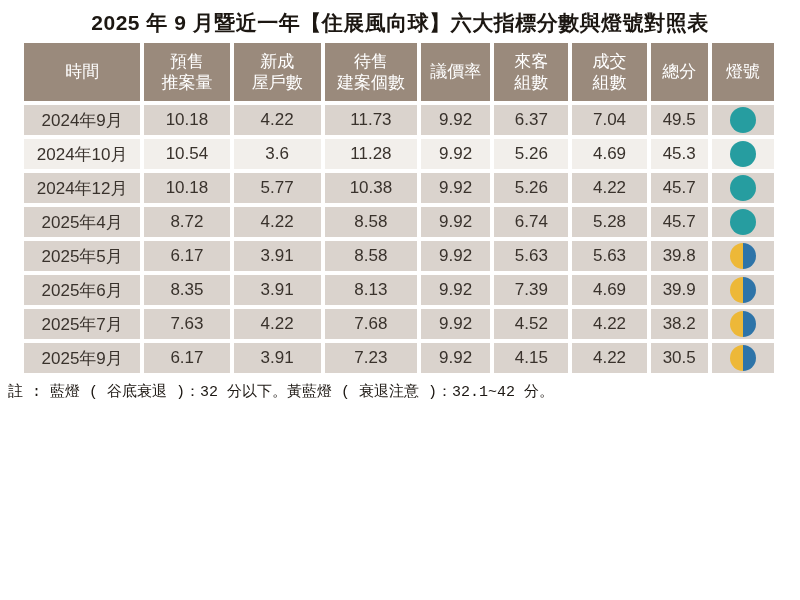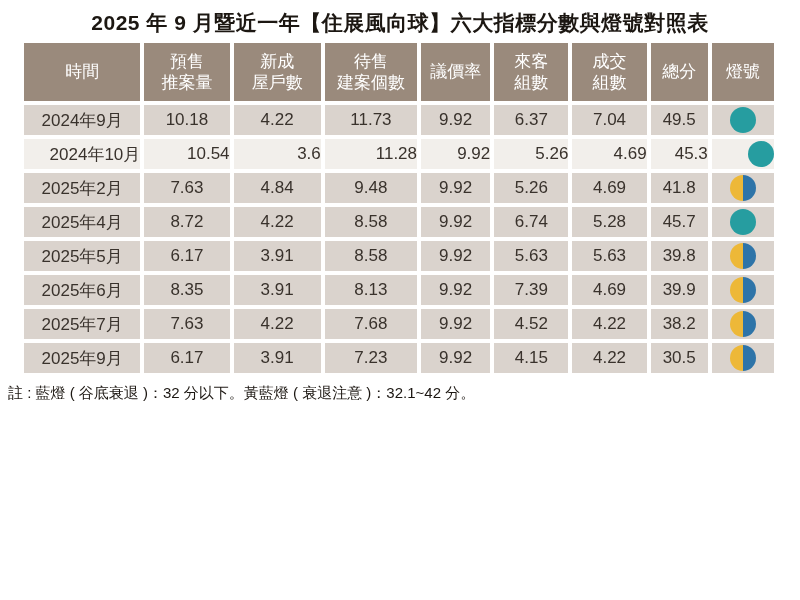--- a/index.html
+++ b/index.html
@@ -47,38 +47,38 @@
     background: var(--row-bg);
     color: var(--text-dark);
     font-size: 17px;
     text-align: center;
     vertical-align: middle;
     height: 30px;
     padding: 0;
   }
   table.scoreboard tr.hl td {
     background: var(--row-bg-light);
-    text-align: right;
   }
   .dot {
     display: inline-block;
     width: 26px;
     height: 26px;
     border-radius: 50%;
     vertical-align: middle;
   }
   .dot.green { background: var(--light-green); }
   .dot.yellow_blue {
     background: linear-gradient(90deg, var(--light-yellow) 0 50%, var(--light-blue) 50% 100%);
   }
   .notes {
     margin: 5px 0 0 8px;
     font-size: 15px;
     color: #1c1712;
     line-height: 22px;
+    font-family: Liberation Mono, monospace;
   }
   .notes .indent { padding-left: 44px; }
 </style>
 </head>
 <body>
 
 <div class="page">
   <h1 class="title">2025 年 9 月暨近一年【住展風向球】六大指標分數與燈號對照表</h1>
 
   <table class="scoreboard">
@@ -128,29 +128,29 @@
           <td>10.54</td>
           <td>3.6</td>
           <td>11.28</td>
           <td>9.92</td>
           <td>5.26</td>
           <td>4.69</td>
           <td>45.3</td>
           <td><span class="dot green"></span></td>
         </tr>
         <tr>
-          <td>2025年2月</td>
-          <td>7.63</td>
-          <td>4.84</td>
-          <td>9.48</td>
+          <td>2024年12月</td>
+          <td>10.18</td>
+          <td>5.77</td>
+          <td>10.38</td>
           <td>9.92</td>
           <td>5.26</td>
-          <td>4.69</td>
-          <td>41.8</td>
-          <td><span class="dot yellow_blue"></span></td>
+          <td>4.22</td>
+          <td>45.7</td>
+          <td><span class="dot green"></span></td>
         </tr>
         <tr>
           <td>2025年4月</td>
           <td>8.72</td>
           <td>4.22</td>
           <td>8.58</td>
           <td>9.92</td>
           <td>6.74</td>
           <td>5.28</td>
           <td>45.7</td>

